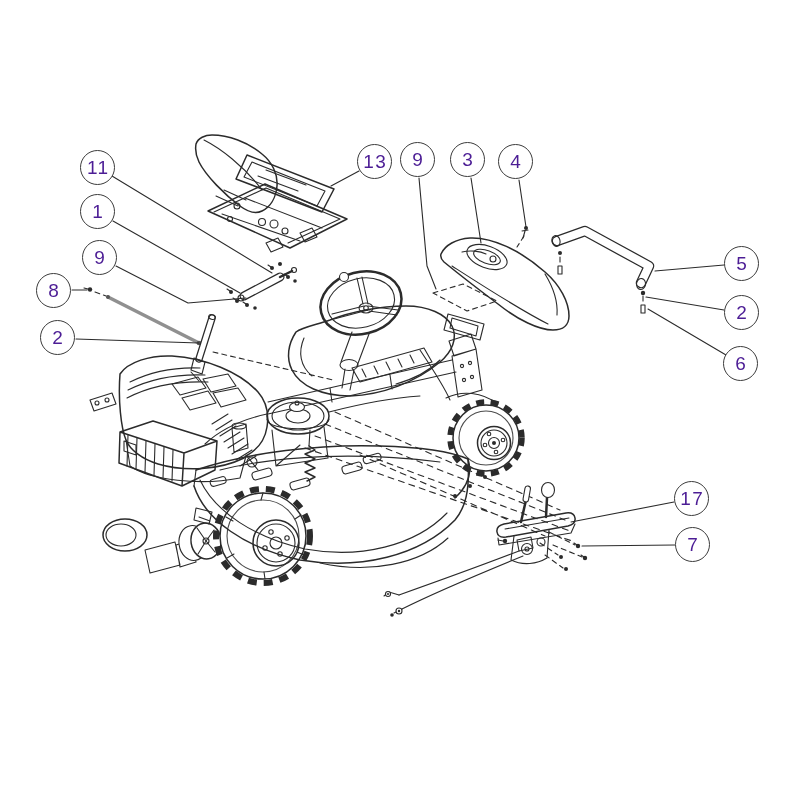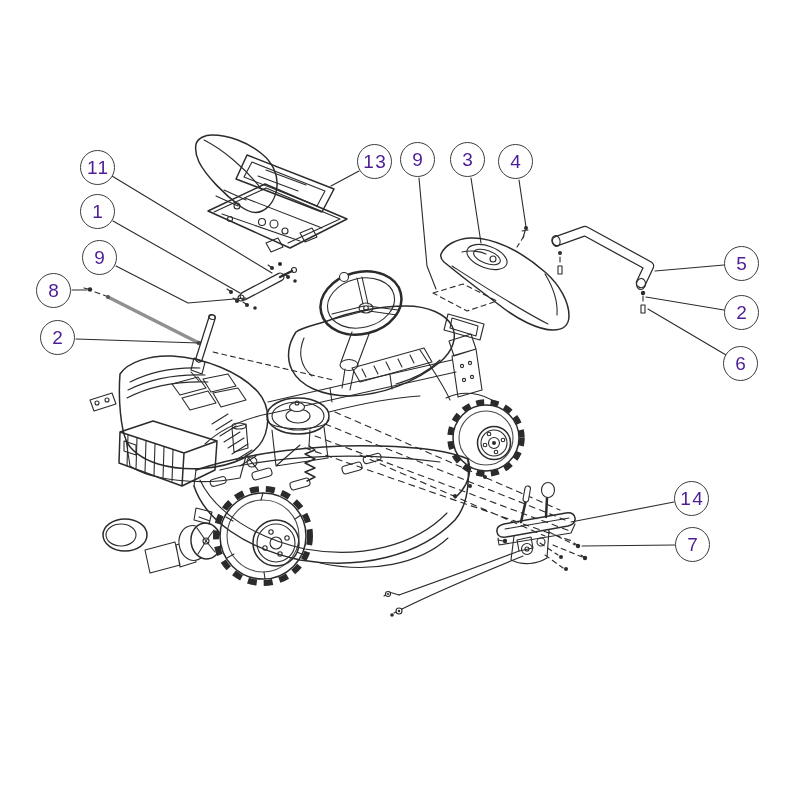--- a/index.html
+++ b/index.html
@@ -322,15 +322,15 @@
   <div class="balloon" style="left:82px;  top:240px;">9</div>
   <div class="balloon" style="left:36px;  top:273px;">8</div>
   <div class="balloon" style="left:40px;  top:320px;">2</div>
   <div class="balloon" style="left:357px; top:144px;">13</div>
   <div class="balloon" style="left:400px; top:142px;">9</div>
   <div class="balloon" style="left:450px; top:142px;">3</div>
   <div class="balloon" style="left:498px; top:144px;">4</div>
   <div class="balloon" style="left:724px; top:246px;">5</div>
   <div class="balloon" style="left:724px; top:295px;">2</div>
   <div class="balloon" style="left:723px; top:346px;">6</div>
-  <div class="balloon" style="left:674px; top:481px;">14</div>
+  <div class="balloon" style="left:674px; top:481px;">17</div>
   <div class="balloon" style="left:675px; top:527px;">7</div>
 </div>
 
 </body></html>

